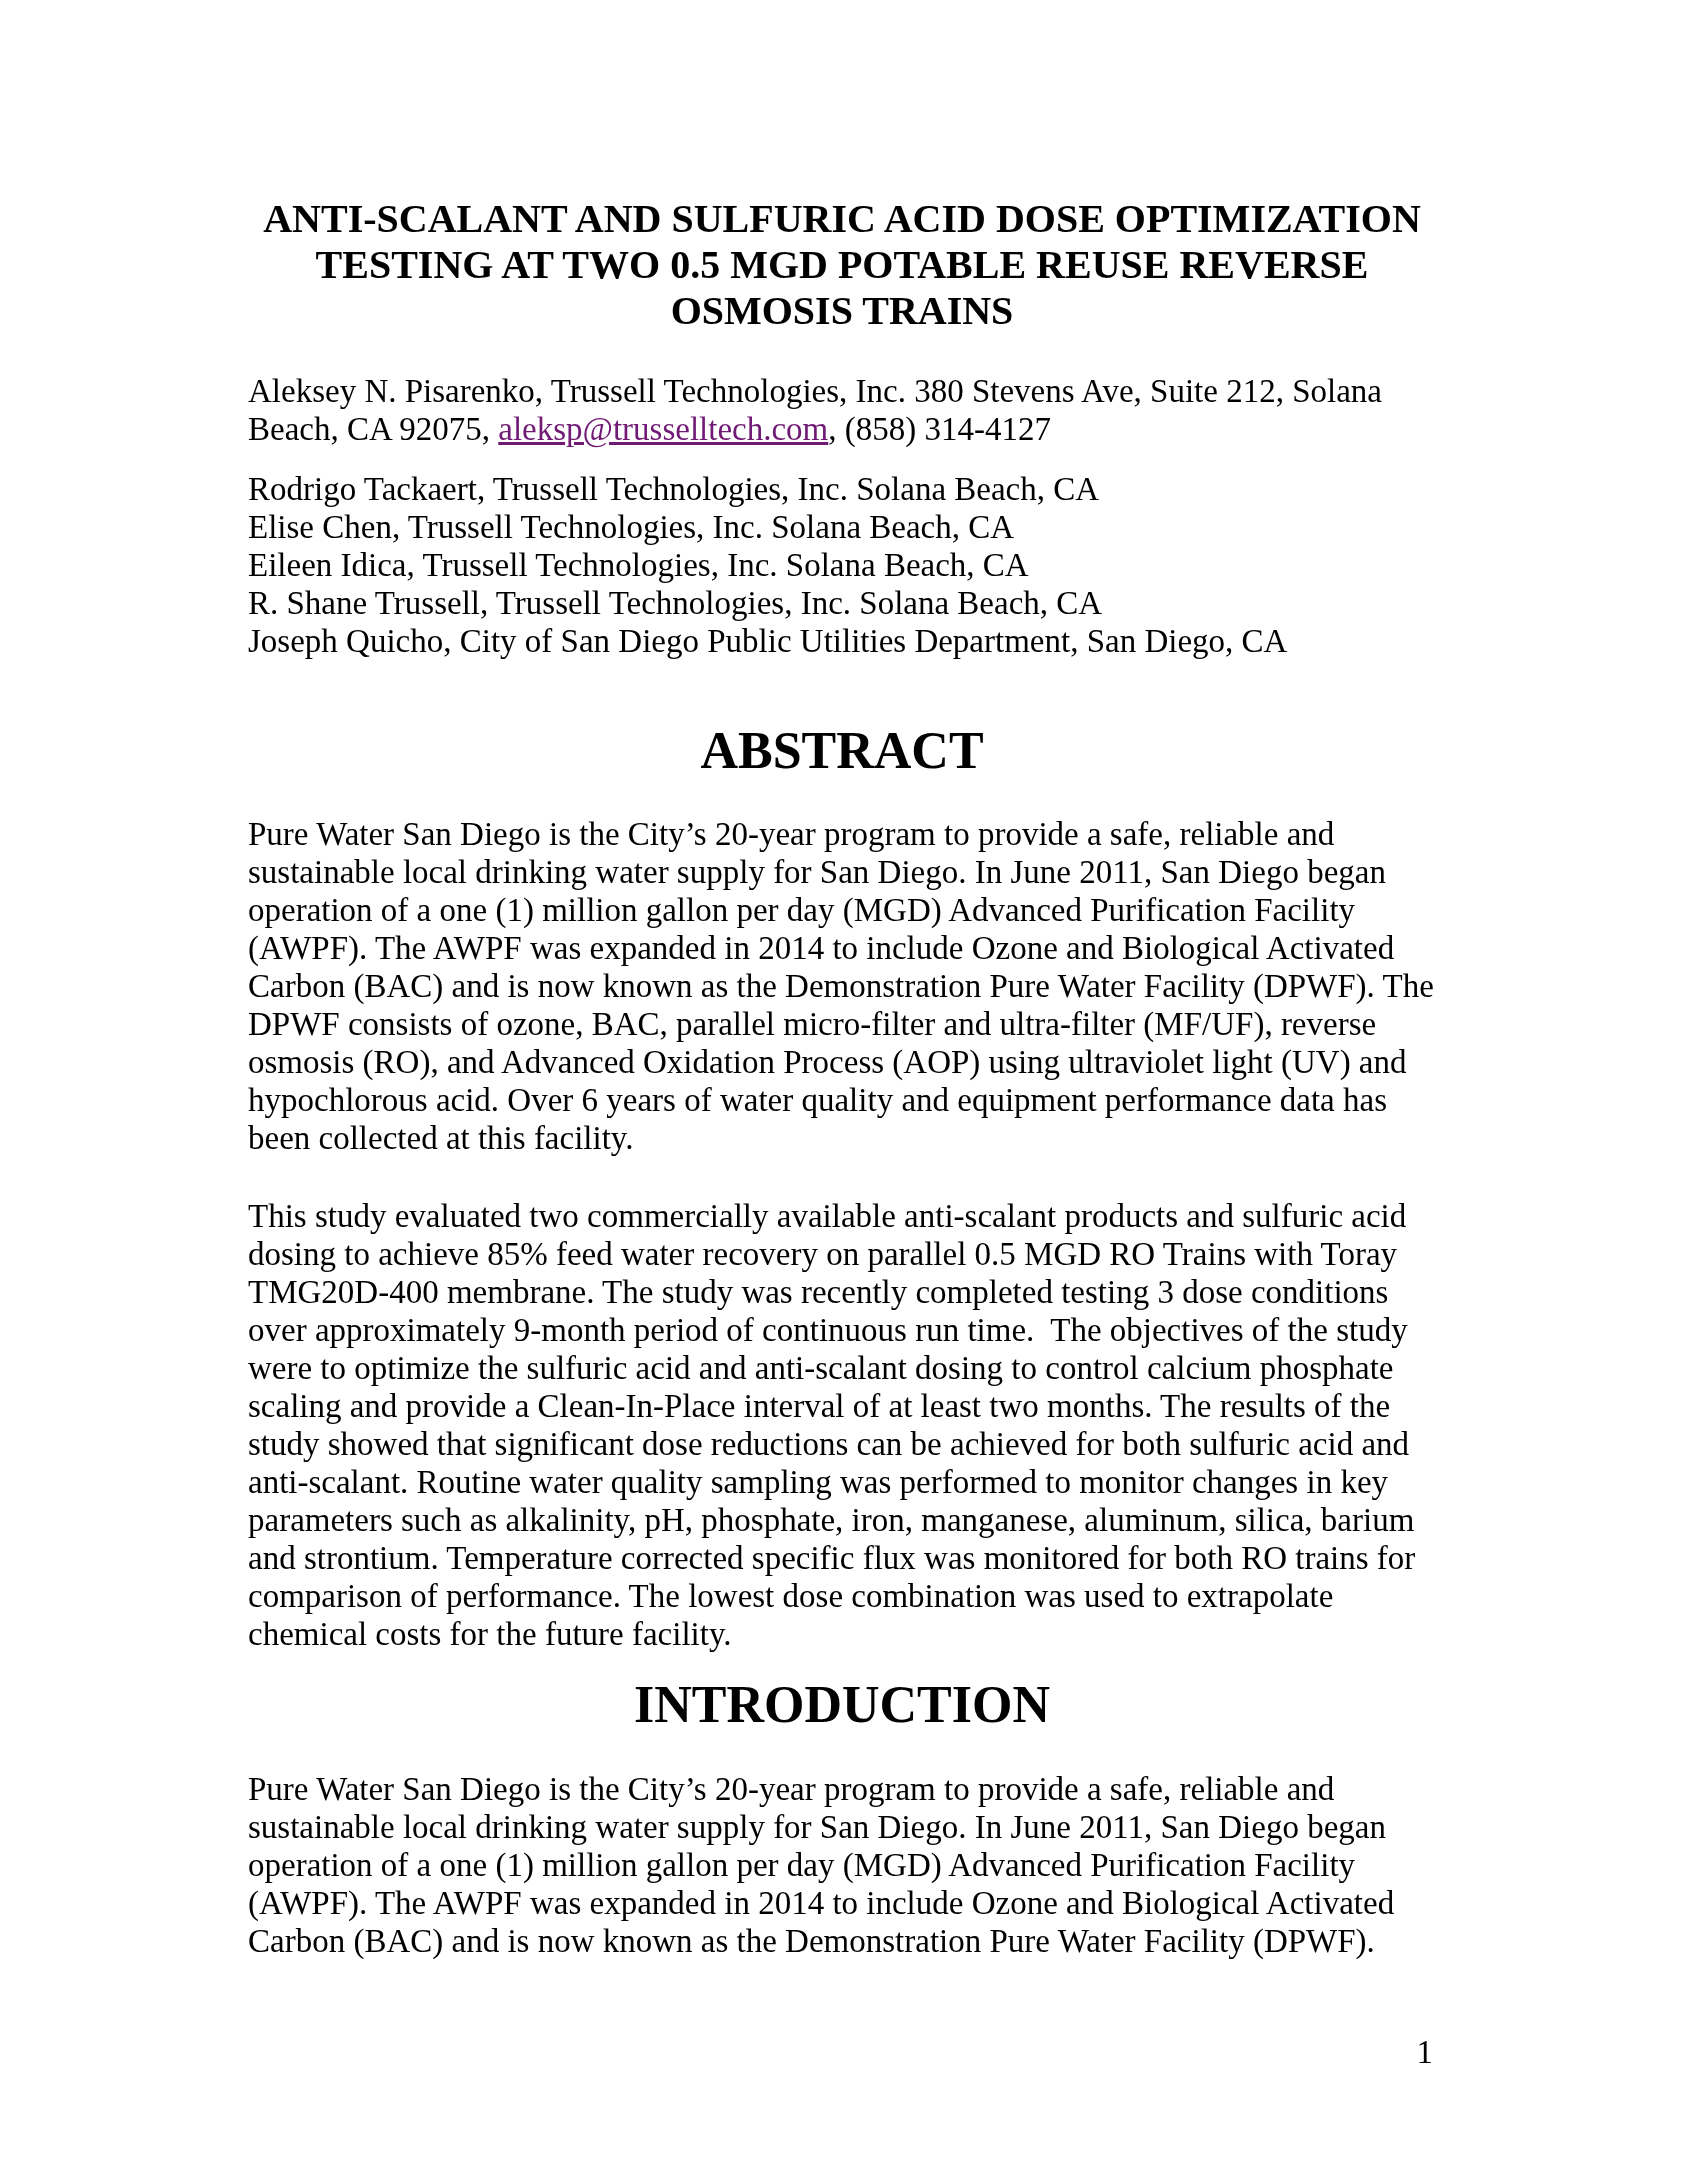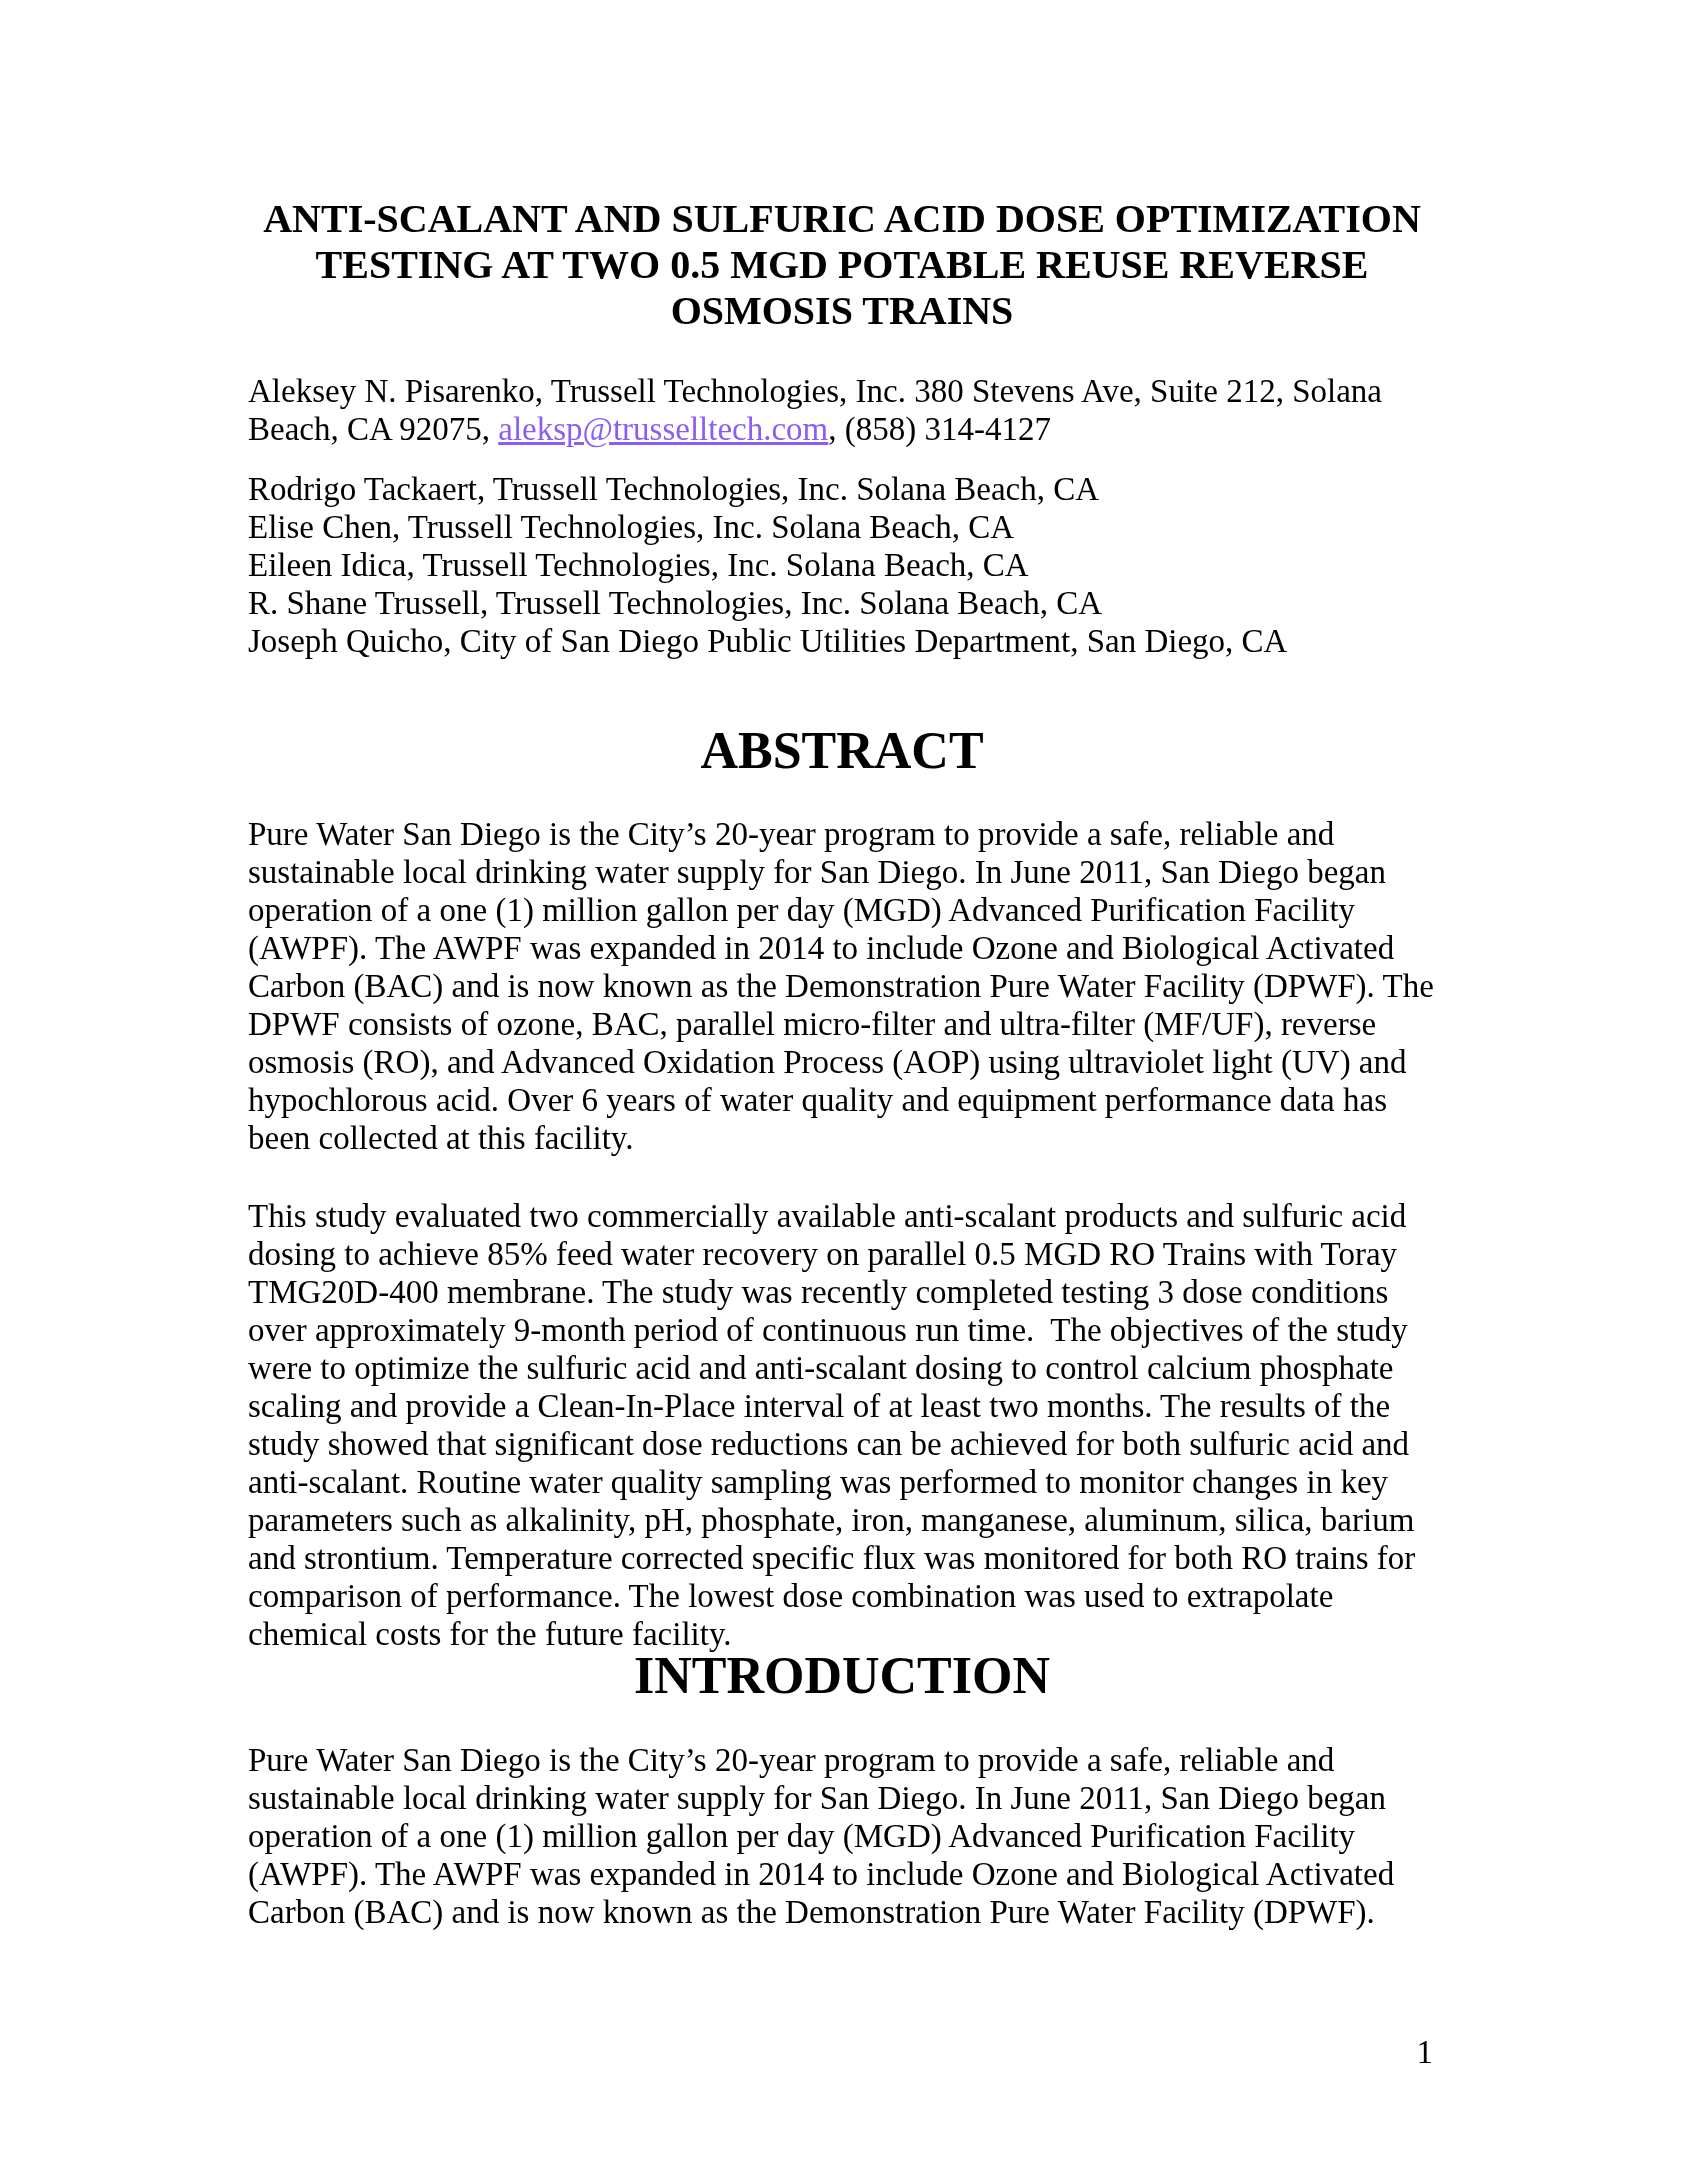--- a/index.html
+++ b/index.html
@@ -38,27 +38,27 @@
   .authors-list {
     margin-top: 22px;
   }
   .section-heading {
     font-size: 52px;
     line-height: 46px;
     font-weight: bold;
     text-align: center;
   }
   .h-abstract { margin-top: 68px; }
-  .h-introduction { }
+  .h-introduction { margin-top: 29px; }
   .para { white-space: pre-wrap; }
   .para-abstract-1 { margin-top: 41px; }
   .para-abstract-2 { margin-top: 40px; }
   .para-intro-1 { margin-top: 42px; }
   .email-link {
-    color: #8b5cf6;
+    color: #701a75;
     text-decoration: underline;
     cursor: pointer;
   }
   .page-number {
     position: absolute;
     top: 2033px;
     right: 250px;
     font-size: 33px;
     line-height: 38px;
   }

